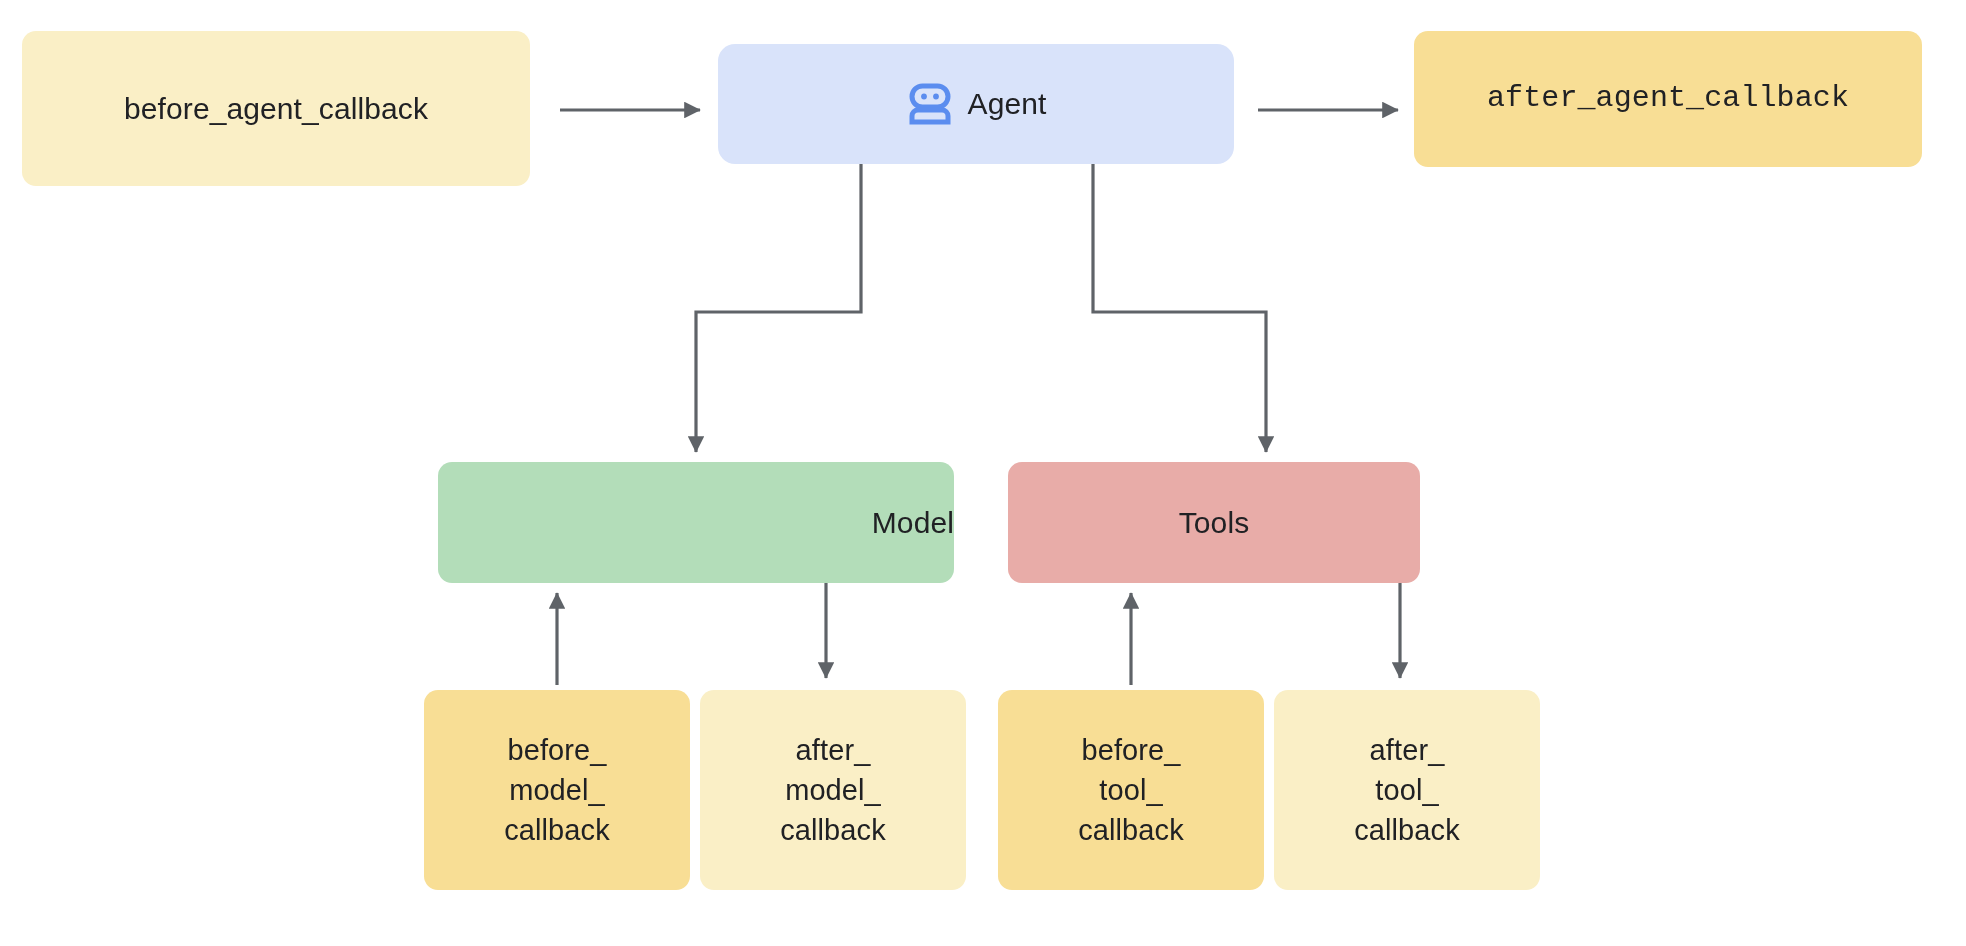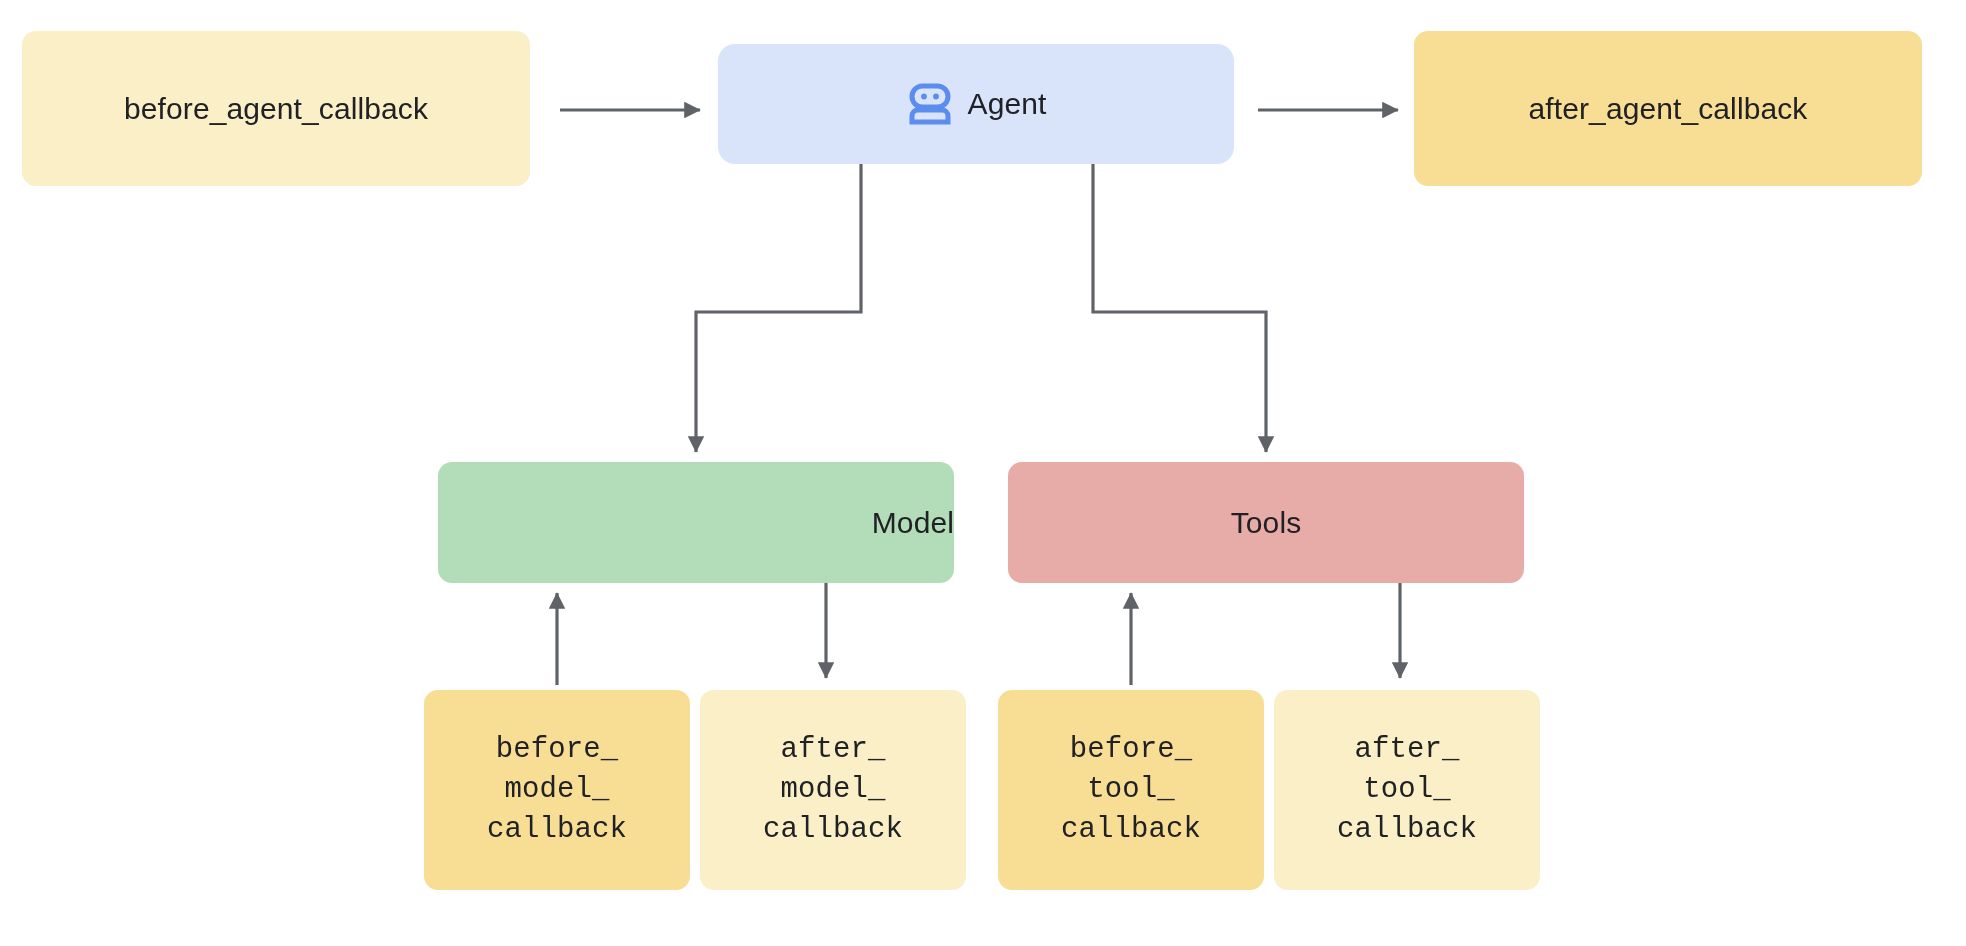--- a/index.html
+++ b/index.html
@@ -45,21 +45,20 @@
   }
   .node-wide .node-label {
     font-size: 30px;
   }
   .node-proc .node-label {
     font-size: 30px;
   }
   .node-cb .node-label {
     font-size: 29px;
     line-height: 1.38;
-    font-family: Liberation Mono, monospace;
   }
   .node-agent {
     gap: 14px;
     border-radius: 17px;
   }
   .node-agent .node-label {
     font-size: 30px;
   }
   .agent-icon {
     width: 48px;
@@ -123,29 +122,29 @@
   <div class="node node-agent" style="left: 718px; top: 44px; width: 516px; height: 120px; background: rgb(217, 227, 250); color: rgb(32, 33, 36);">
     <svg class="agent-icon" viewBox="0 0 48 48" xmlns="http://www.w3.org/2000/svg">
       <rect x="6" y="6" width="36" height="21" rx="10.5" ry="10.5" fill="none" stroke="#5b8def" stroke-width="5"></rect>
       <circle cx="18" cy="16.5" r="2.9" fill="#5b8def"></circle>
       <circle cx="30" cy="16.5" r="2.9" fill="#5b8def"></circle>
       <path d="M 6 42 L 6 36 A 6 6 0 0 1 12 30 L 36 30 A 6 6 0 0 1 42 36 L 42 42 Z" fill="none" stroke="#5b8def" stroke-width="5"></path>
     </svg>
     <span class="node-label">Agent</span>
   </div>
 
-  <div class="node node-wide" style="left: 1414px; top: 31px; width: 508px; height: 155px; background: rgb(248, 222, 149); color: rgb(32, 33, 36);">
+  <div class="node node-wide" style="left: 1414px; top: 31px; width: 508px; height: 136px; background: rgb(248, 222, 149); color: rgb(32, 33, 36); font-family: Liberation Mono, monospace;">
     <span class="node-label">after_agent_callback</span>
   </div>
 
   <div class="node node-proc" style="left: 438px; top: 462px; width: 516px; height: 121px; background: rgb(179, 221, 185); color: rgb(32, 33, 36); justify-content: flex-end;">
     <span class="node-label">Model</span>
   </div>
 
-  <div class="node node-proc" style="left: 1008px; top: 462px; width: 516px; height: 121px; background: rgb(232, 172, 168); color: rgb(32, 33, 36);">
+  <div class="node node-proc" style="left: 1008px; top: 462px; width: 412px; height: 121px; background: rgb(232, 172, 168); color: rgb(32, 33, 36);">
     <span class="node-label">Tools</span>
   </div>
 
   <div class="node node-cb" style="left: 424px; top: 690px; width: 266px; height: 200px; background: rgb(248, 222, 149); color: rgb(32, 33, 36);">
     <span class="node-label">before_
 model_
 callback</span>
   </div>
 
   <div class="node node-cb" style="left: 700px; top: 690px; width: 266px; height: 200px; background: rgb(250, 239, 198); color: rgb(32, 33, 36);">

